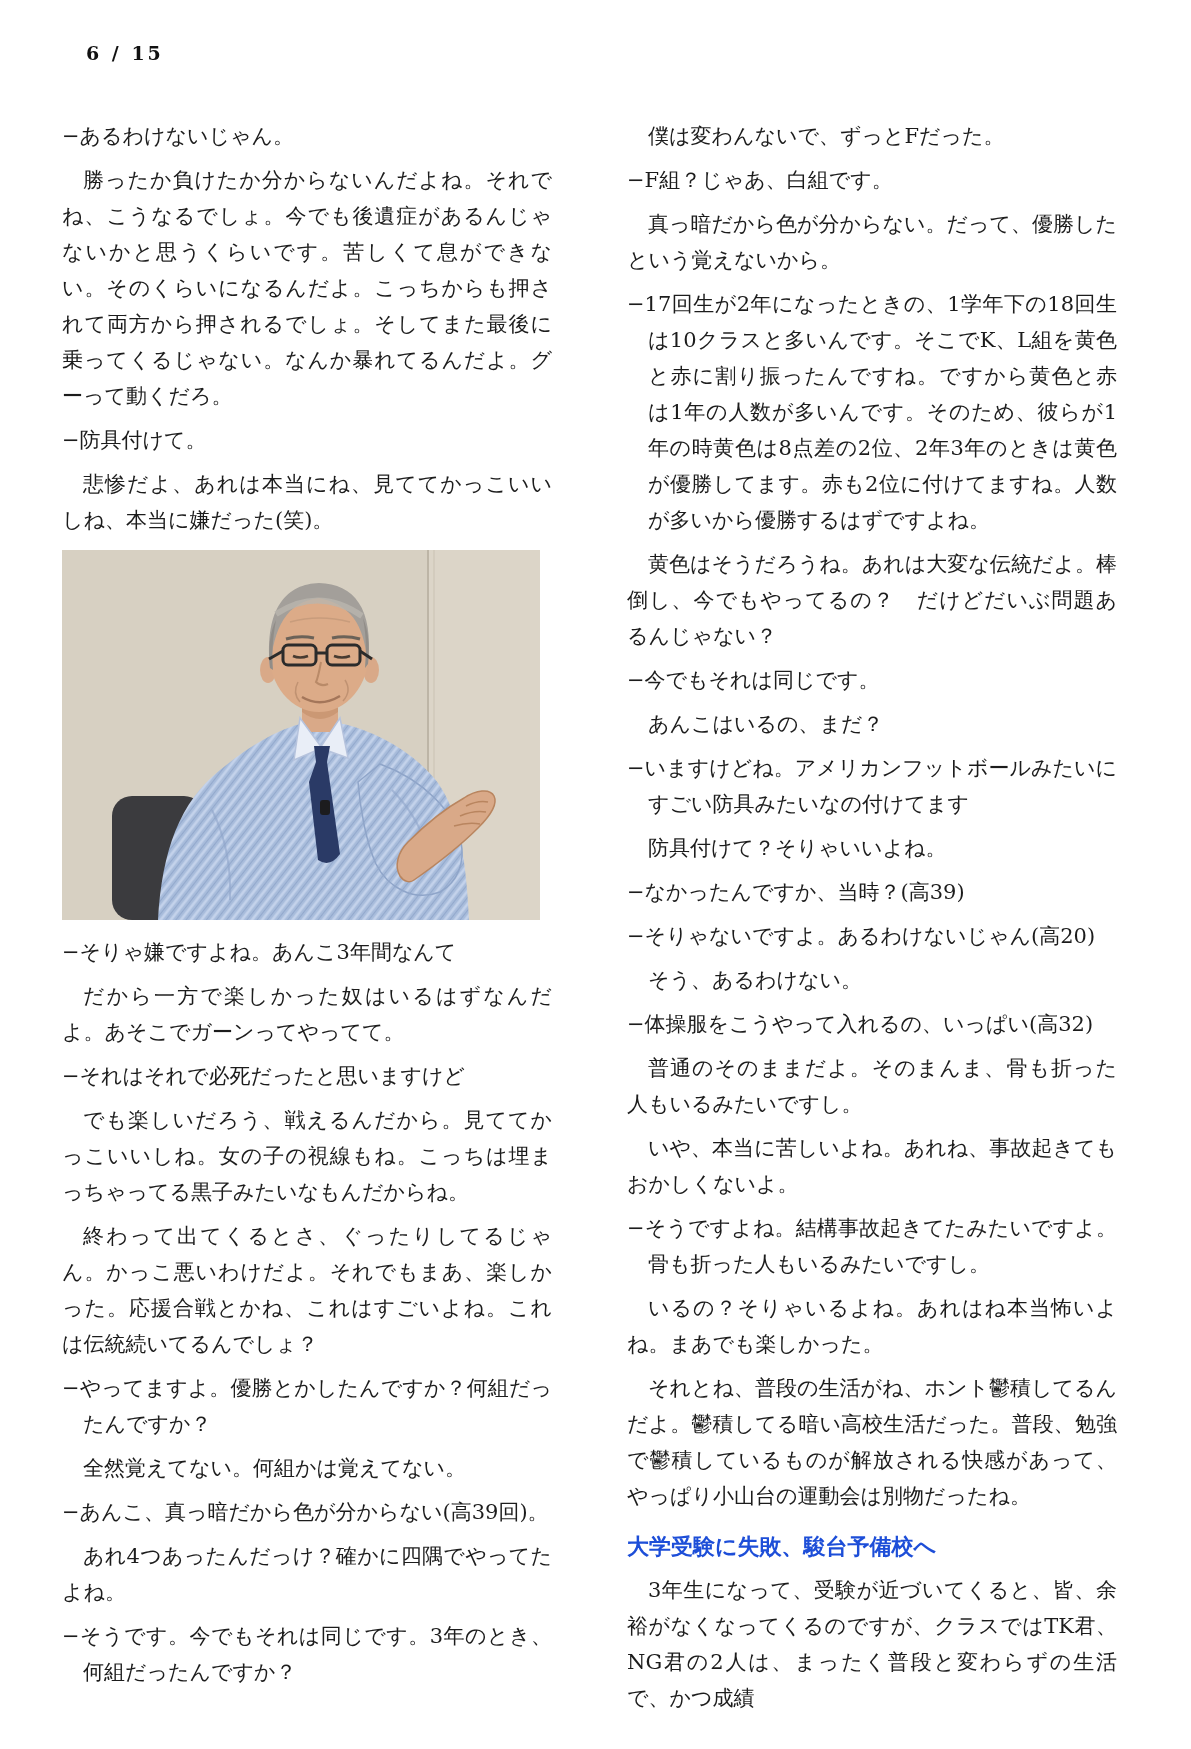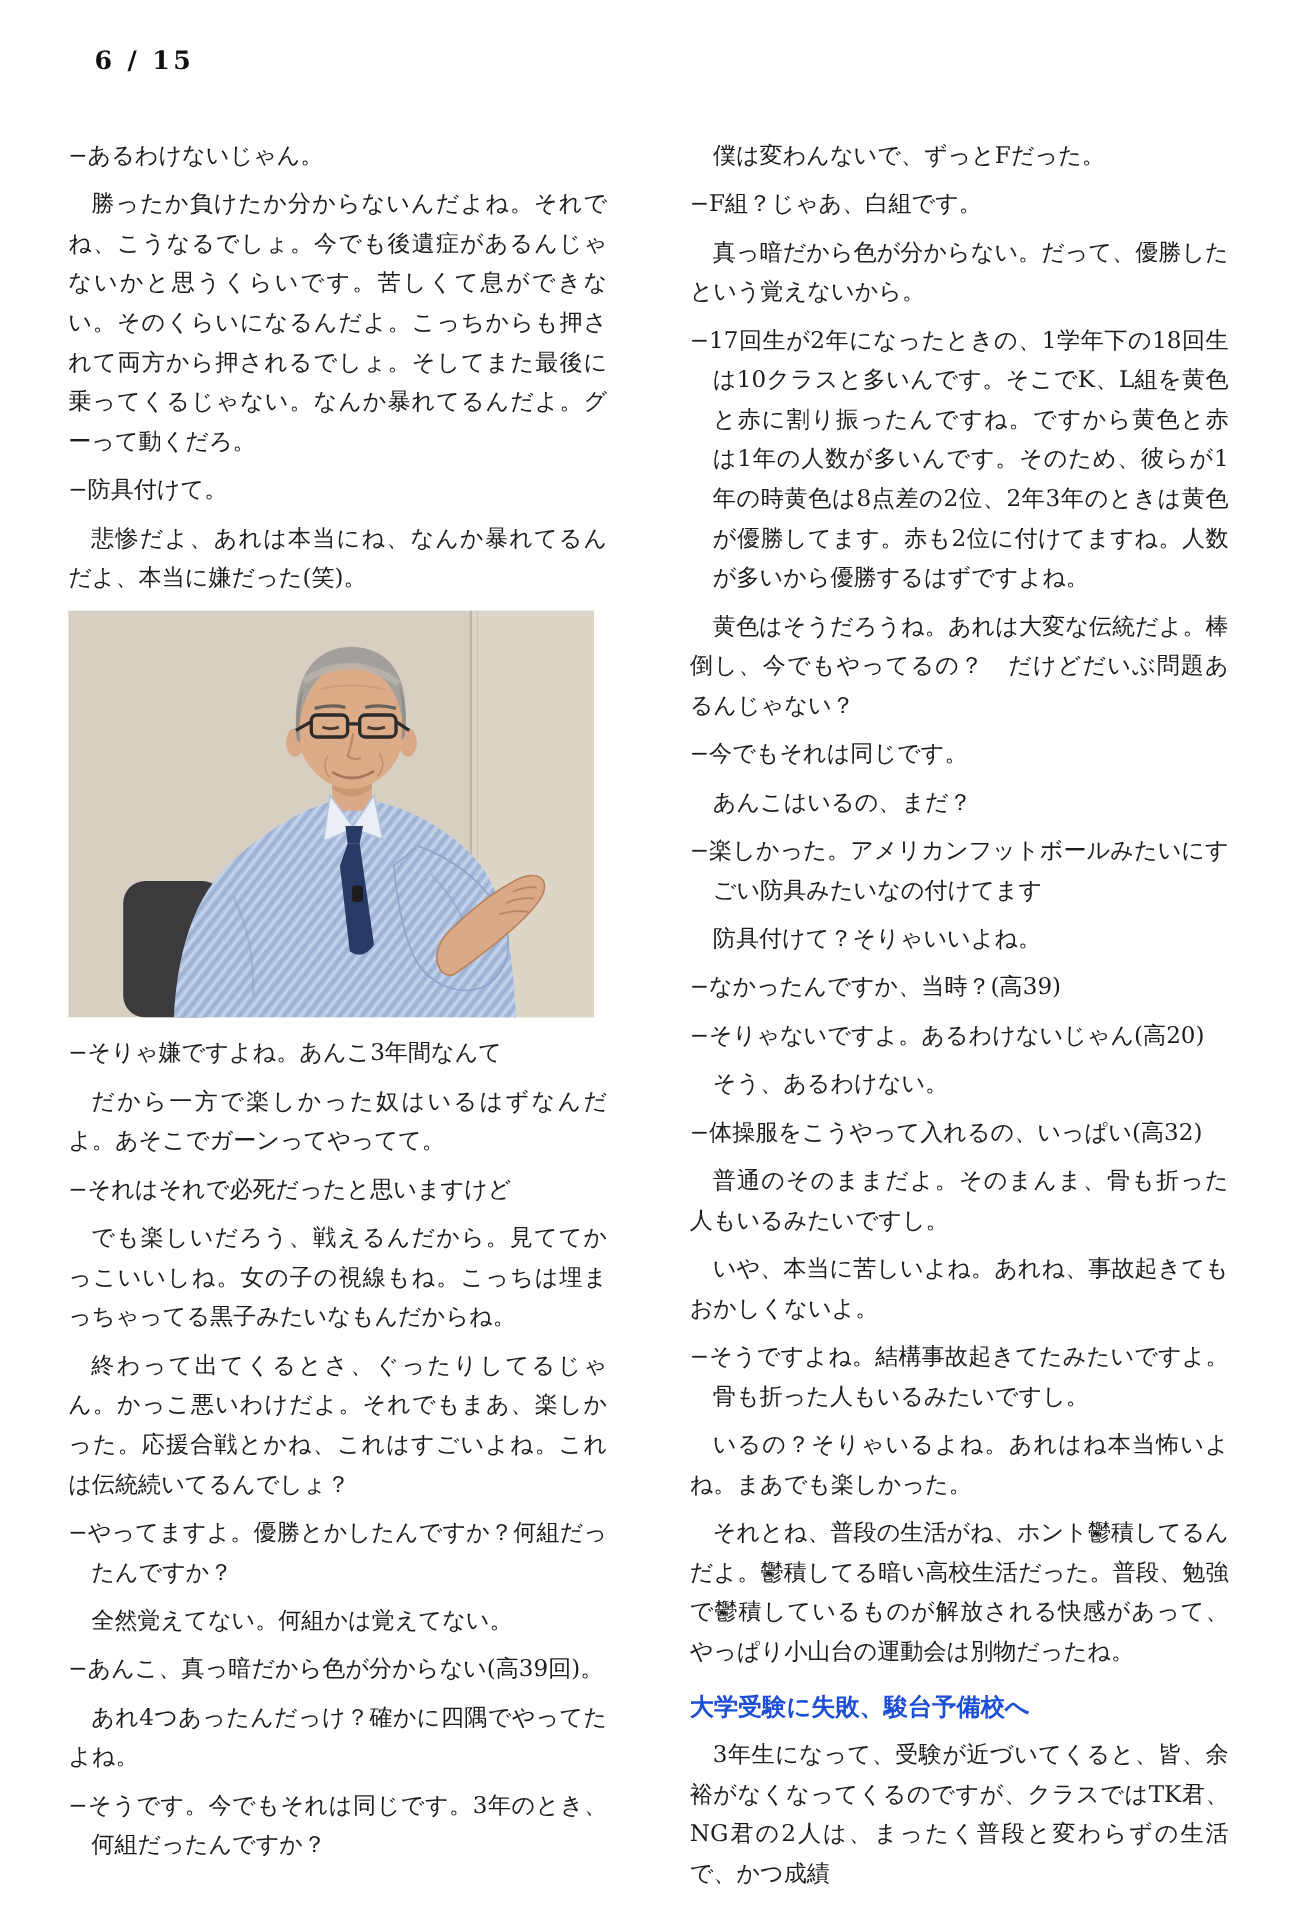--- a/index.html
+++ b/index.html
@@ -3,21 +3,21 @@
 <meta charset="utf-8">
 <style>
   html,body{margin:0;padding:0;}
   body{
     width:1191px;height:1749px;background:#ffffff;
     font-family:"DejaVu Serif","Liberation Serif",serif;
     color:#1c1c1c;overflow:hidden;
   }
   .page{box-sizing:border-box;width:1191px;height:1749px;padding:36px 62px 0 62px;}
   .page-number{
-    font-size:23px;font-weight:bold;letter-spacing:3px;
+    font-size:19px;font-weight:bold;letter-spacing:3px;
     margin:6px 0 0 24px;color:#111;
   }
   .columns{display:flex;gap:75px;margin-top:46px;align-items:flex-start;}
   .column{width:490px;}
   .column p{
     margin:8px 0;font-size:21px;line-height:36px;
     text-align:justify;text-justify:inter-ideograph;
   }
   
   .column p.q{padding-left:21px;text-indent:-21px;}
@@ -34,21 +34,21 @@
 </head>
 <body>
 
 <div class="page">
   <div class="page-number">6 / 15</div>
   <div class="columns">
     <div class="column">
         <p class="q">−あるわけないじゃん。</p>
         <p class="a">勝ったか負けたか分からないんだよね。それでね、こうなるでしょ。今でも後遺症があるんじゃないかと思うくらいです。苦しくて息ができない。そのくらいになるんだよ。こっちからも押されて両方から押されるでしょ。そしてまた最後に乗ってくるじゃない。なんか暴れてるんだよ。グーって動くだろ。</p>
         <p class="q">−防具付けて。</p>
-        <p class="a">悲惨だよ、あれは本当にね、なんか暴れてるんだよ、本当に嫌だった(笑)。</p>
+        <p class="a">悲惨だよ、あれは本当にね、見ててかっこいいしね、本当に嫌だった(笑)。</p>
   <figure class="photo">
     <svg viewBox="0 0 478 370" xmlns="http://www.w3.org/2000/svg">
       <defs>
         <pattern id="shirtp" width="8" height="8" patternUnits="userSpaceOnUse" patternTransform="rotate(38)">
           <rect width="8" height="8" fill="#a9bddc"></rect>
           <line x1="1.5" y1="0" x2="1.5" y2="8" stroke="#c6d4ec" stroke-width="2.4"></line>
           <line x1="5.5" y1="0" x2="5.5" y2="8" stroke="#93a9cd" stroke-width="1.2"></line>
         </pattern>
       </defs>
 
@@ -131,21 +131,21 @@
         <p class="q">−そうです。今でもそれは同じです。3年のとき、何組だったんですか？</p>
       </div>
     <div class="column">
         <p class="a">僕は変わんないで、ずっとFだった。</p>
         <p class="q">−F組？じゃあ、白組です。</p>
         <p class="a">真っ暗だから色が分からない。だって、優勝したという覚えないから。</p>
         <p class="q">−17回生が2年になったときの、1学年下の18回生は10クラスと多いんです。そこでK、L組を黄色と赤に割り振ったんですね。ですから黄色と赤は1年の人数が多いんです。そのため、彼らが1年の時黄色は8点差の2位、2年3年のときは黄色が優勝してます。赤も2位に付けてますね。人数が多いから優勝するはずですよね。</p>
         <p class="a">黄色はそうだろうね。あれは大変な伝統だよ。棒倒し、今でもやってるの？　だけどだいぶ問題あるんじゃない？</p>
         <p class="q">−今でもそれは同じです。</p>
         <p class="a">あんこはいるの、まだ？</p>
-        <p class="q">−楽しかった。アメリカンフットボールみたいにすごい防具みたいなの付けてます</p>
+        <p class="q">−いますけどね。アメリカンフットボールみたいにすごい防具みたいなの付けてます</p>
         <p class="a">防具付けて？そりゃいいよね。</p>
         <p class="q">−なかったんですか、当時？(高39)</p>
         <p class="q">−そりゃないですよ。あるわけないじゃん(高20)</p>
         <p class="a">そう、あるわけない。</p>
         <p class="q">−体操服をこうやって入れるの、いっぱい(高32)</p>
         <p class="a">普通のそのままだよ。そのまんま、骨も折った人もいるみたいですし。</p>
         <p class="a">いや、本当に苦しいよね。あれね、事故起きてもおかしくないよ。</p>
         <p class="q">−そうですよね。結構事故起きてたみたいですよ。骨も折った人もいるみたいですし。</p>
         <p class="a">いるの？そりゃいるよね。あれはね本当怖いよね。まあでも楽しかった。</p>
         <p class="a">それとね、普段の生活がね、ホント鬱積してるんだよ。鬱積してる暗い高校生活だった。普段、勉強で鬱積しているものが解放される快感があって、やっぱり小山台の運動会は別物だったね。</p>

